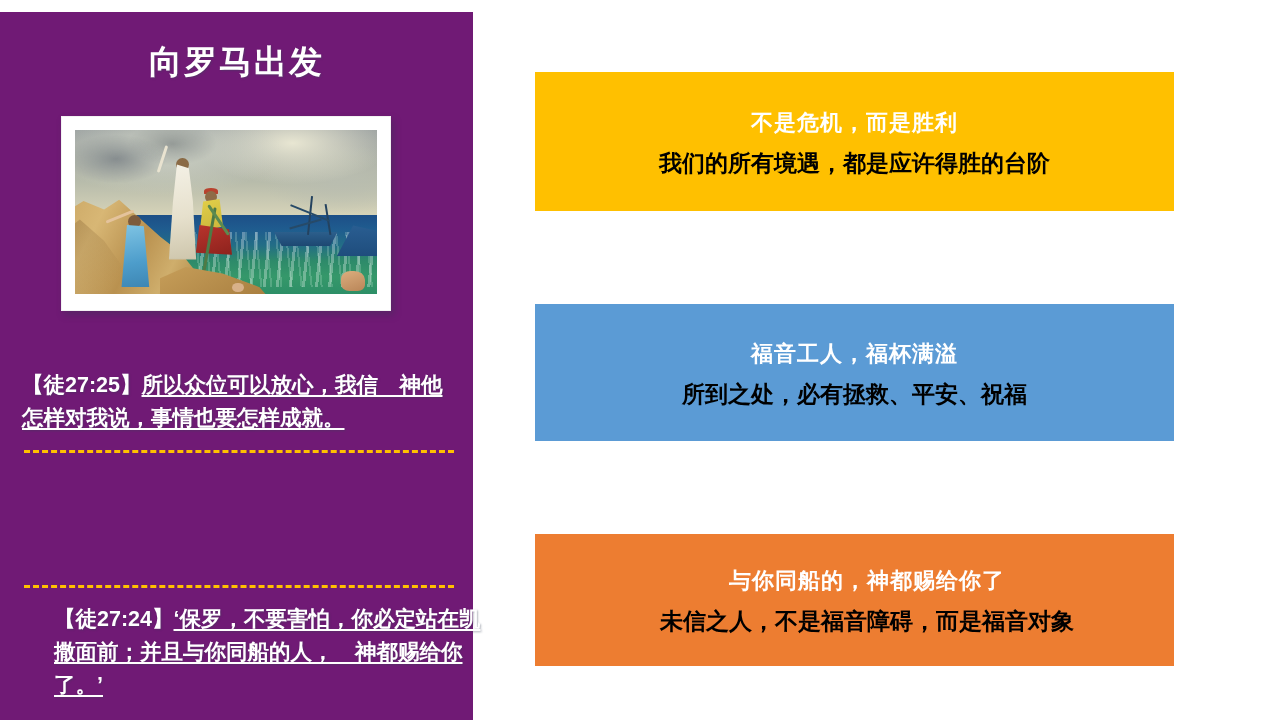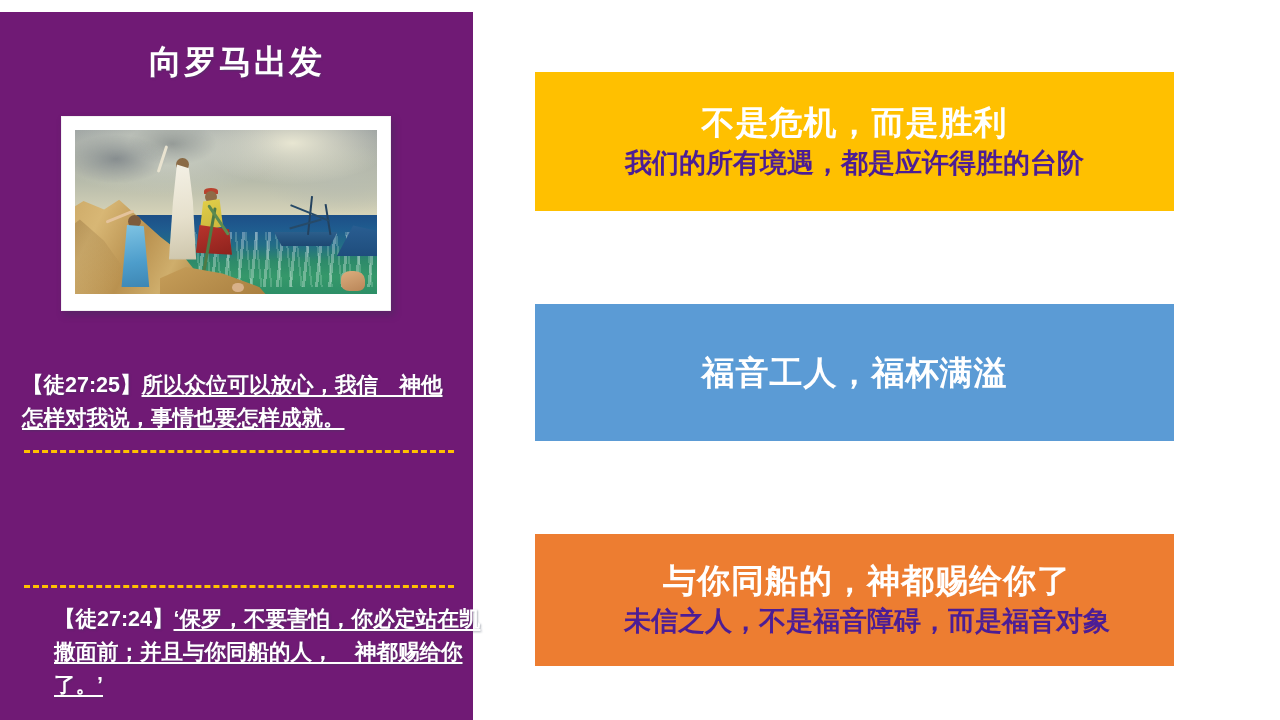--- a/index.html
+++ b/index.html
@@ -234,29 +234,29 @@
     left: 535px;
     width: 639px;
     box-sizing: border-box;
     display: flex;
     flex-direction: column;
     align-items: center;
     justify-content: center;
   }
   .callout-heading {
     color: #ffffff;
-    font-size: 33px;
+    font-size: 22px;
     font-weight: bold;
     line-height: 42px;
     letter-spacing: 1px;
     white-space: nowrap;
   }
   .callout-sub {
-    color: #4c1d95;
-    font-size: 27px;
+    color: #000000;
+    font-size: 23px;
     font-weight: bold;
     line-height: 38px;
     letter-spacing: 0px;
     white-space: nowrap;
   }
   #callout-victory {
     top: 72px;
     height: 139px;
     background: #ffc000;
   }
@@ -328,20 +328,21 @@
     </div>
   </div>
 
   <div class="callout" id="callout-victory">
     <div class="callout-heading">不是危机，而是胜利</div>
     <div class="callout-sub">我们的所有境遇，都是应许得胜的台阶</div>
   </div>
 
   <div class="callout" id="callout-gospel">
     <div class="callout-heading">福音工人，福杯满溢</div>
+    <div class="callout-sub">所到之处，必有拯救、平安、祝福</div>
   </div>
 
   <div class="callout" id="callout-companions">
     <div class="callout-heading">与你同船的，神都赐给你了</div>
     <div class="callout-sub">未信之人，不是福音障碍，而是福音对象</div>
   </div>
 
 </div>
 
 </body></html>

